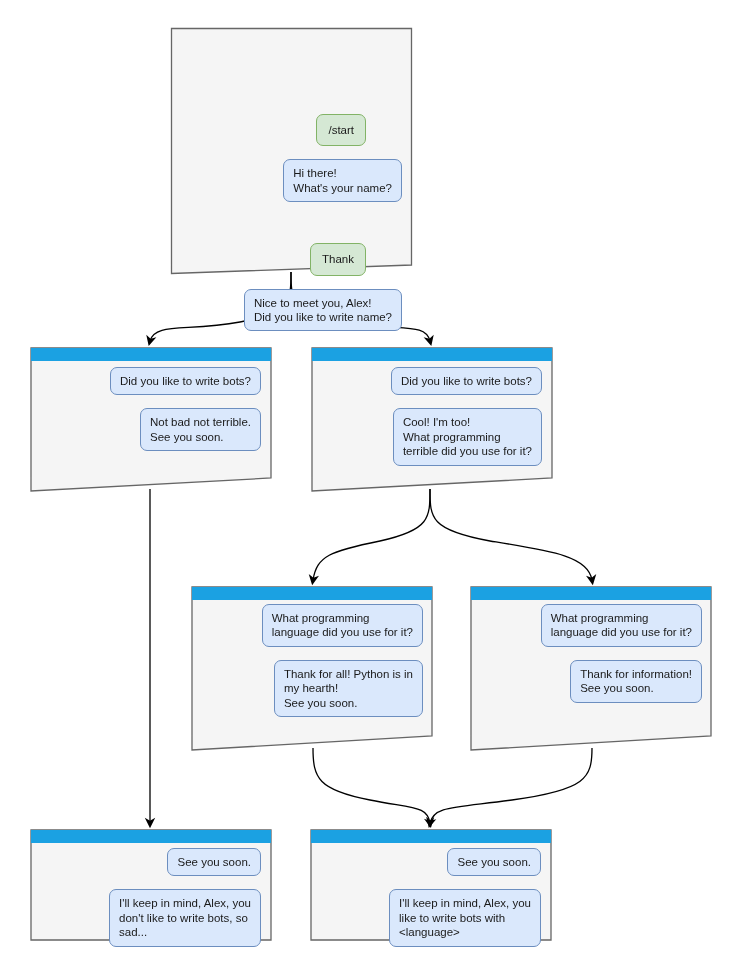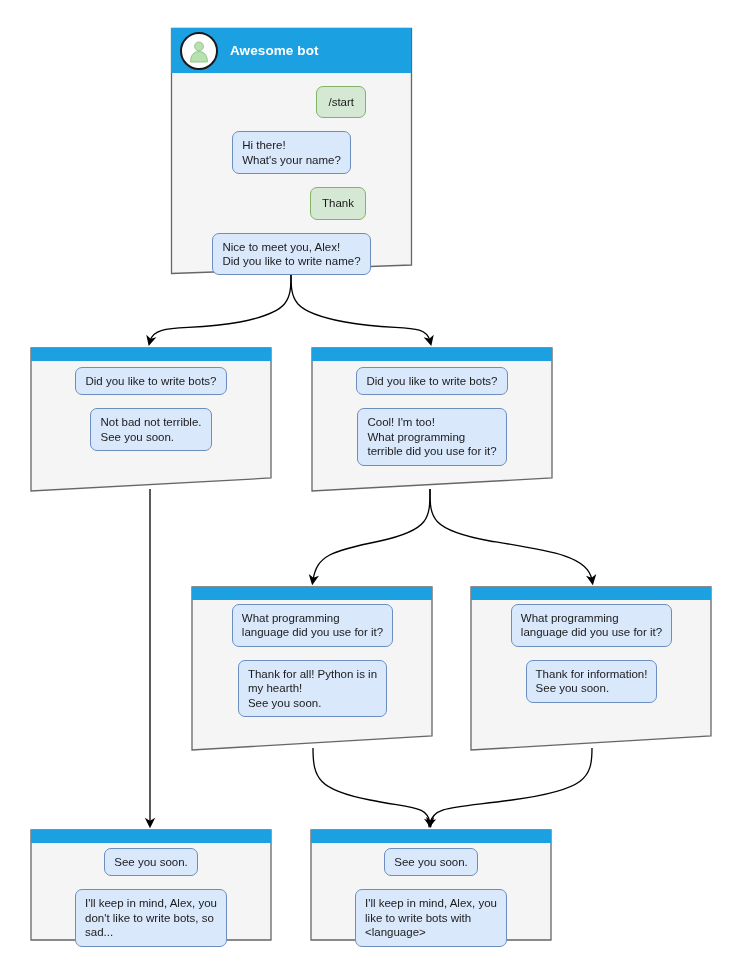--- a/index.html
+++ b/index.html
@@ -93,21 +93,21 @@
     width: 100%;
     bottom: 0;
     box-sizing: border-box;
     padding: 10px 11px 0 11px;
   }
 
   .msg-row {
     display: flex;
     margin-bottom: 13px;
   }
-  .msg-row.left  { justify-content: center; }
+  .msg-row.left  { justify-content: flex-end; }
   .msg-row.right { justify-content: flex-end; padding-right: 36px; }
 
   .bubble {
     font-size: 11.5px;
     line-height: 14.4px;
     color: #1a1a1a;
     border-radius: 7px;
     padding: 6px 9px 6px 9px;
     box-sizing: border-box;
     white-space: pre-line;
@@ -116,20 +116,21 @@
   .bubble.bot {
     background: #dae8fc;
     border: 1px solid #6c8ebf;
   }
   .bubble.user {
     background: #d5e8d4;
     border: 1px solid #82b366;
     text-align: left;
     min-width: 46px;
     padding: 8px 11px;
+    margin-top: 28px;
   }
 </style>
 </head>
 <body>
 
 <div id="canvas">
 
   <svg class="edges" width="743" height="971" viewBox="0 0 743 971">
     <defs>
       <marker id="arrow" markerWidth="10" markerHeight="10" refX="5" refY="5" orient="auto" markerUnits="strokeWidth">
@@ -152,29 +153,20 @@
 
       <path d="M592,748 C592,778 586,790 512,800 C452,808 434,806 430,823" marker-end="url(#arrow)"></path>
     </g>
   </svg>
 
   <div class="node" style="left:170px; top:27px; width:243px; height:248px;">
     <svg class="node-shape" width="243" height="248" viewBox="0 0 243 248" preserveAspectRatio="none">
       <polygon points="1.5,1.5 241.5,1.5 241.5,238 1.5,246.5" fill="#f5f5f5" stroke="#666666" stroke-width="1.3"></polygon>
     </svg>
     <div class="node-body">
-      <div class="titlebar tall" style="left:1px; top:1px; width:240px;">
-        <div class="avatar">
-          <svg width="26" height="26" viewBox="0 0 26 26">
-            <circle cx="13" cy="8.4" r="4.4" fill="#b9e0b0" stroke="#8fc98a" stroke-width="1"></circle>
-            <path d="M4.6,24 C4.6,16.5 8.3,13.6 13,13.6 C17.7,13.6 21.4,16.5 21.4,24 Z" fill="#b9e0b0" stroke="#8fc98a" stroke-width="1"></path>
-          </svg>
-        </div>
-        <div class="node-title">Awesome bot</div>
-      </div>
       <div class="chatarea" style="top:49px; height:195px; bottom:auto;">
         <div class="msg-row right">
           <div class="bubble user">/start</div>
         </div>
         <div class="msg-row left">
           <div class="bubble bot">Hi there!
 What's your name?</div>
         </div>
         <div class="msg-row right">
           <div class="bubble user">Thank</div>

